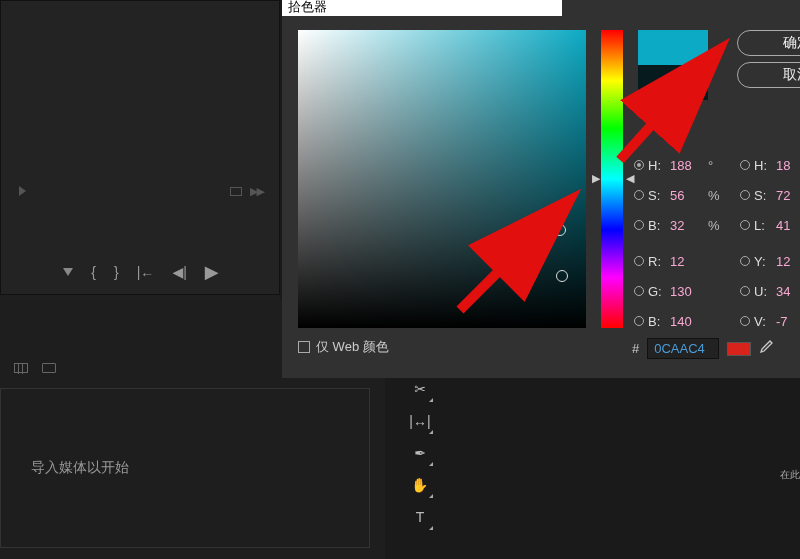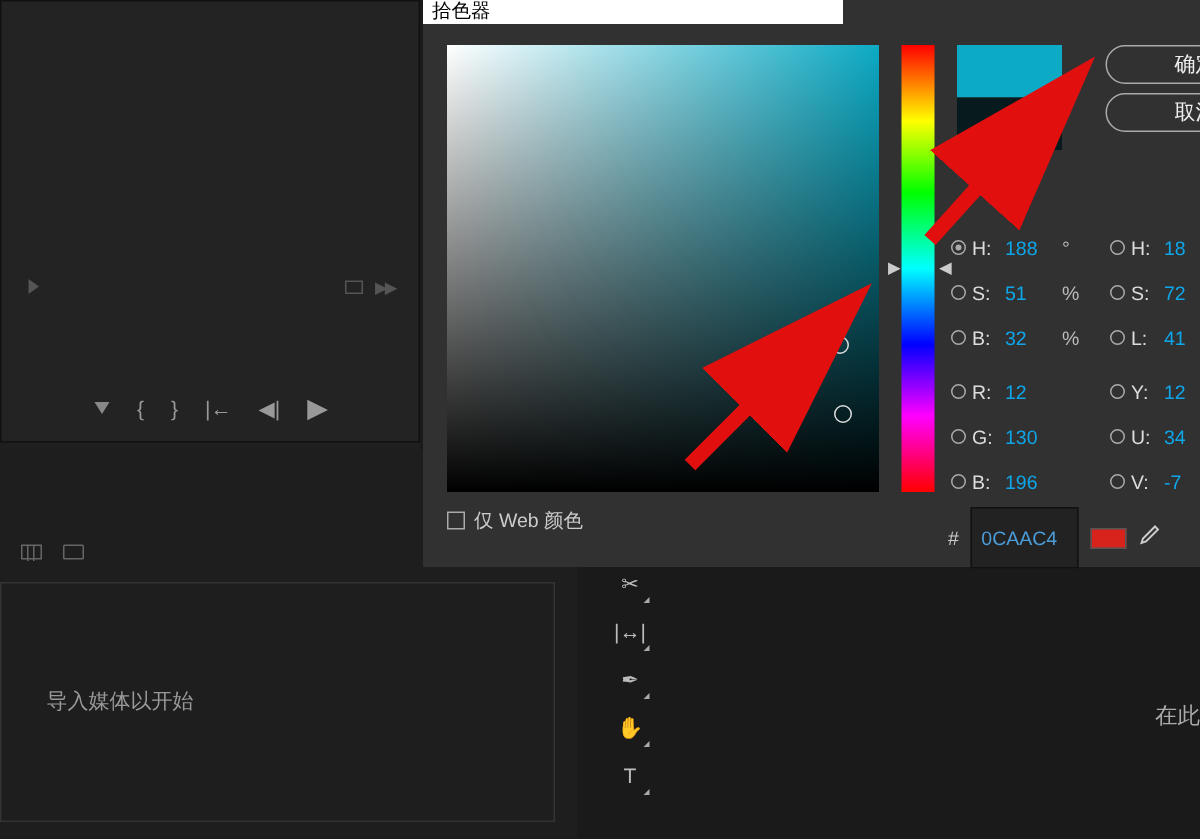--- a/index.html
+++ b/index.html
@@ -26,21 +26,21 @@
     .ruler-icon::before { content: ""; position: absolute; left: 3px; top: 0; width: 1px; height: 10px; background: #666; }
     .ruler-icon::after { content: ""; position: absolute; left: 7px; top: 0; width: 1px; height: 10px; background: #666; }
     
     .import-area { position: absolute; left: 8; top: 388px; width: 370px; height: 160px; border: 1px solid #333; display: flex; align-items: center; justify-content: flex-start; padding-left: 30px; color: #999; font-size: 14px; }
     
     
     .tool-column { position: absolute; left: 408px; top: 378px; width: 24px; display: flex; flex-direction: column; gap: 10px; align-items: center; color: #bbb; }
     .tool-btn { width: 22px; height: 22px; display: flex; align-items: center; justify-content: center; cursor: pointer; font-size: 14px; }
     .tool-tri { position: absolute; right: -2px; bottom: -2px; width: 0; height: 0; border-right: 4px solid #aaa; border-top: 4px solid transparent; }
     
-    .right-text { position: absolute; right: 0; top: 468px; color: #aaa; font-size: 15px; }
+    .right-text { position: absolute; right: 0; top: 468px; color: #aaa; font-size: 10px; }
     
     
     .dialog { position: absolute; left: 282px; top: 0; width: 520px; height: 378px; background: #313131; }
     .dialog-title { position: absolute; left: 0; top: -4px; width: 280px; height: 20px; background: #fff; color: #000; font-size: 13px; padding: 2px 6px; }
     
     .sv-area { position: absolute; left: 16px; top: 30px; width: 288px; height: 298px; cursor: crosshair;
       background: linear-gradient(to top, #000, transparent), linear-gradient(to right, #fff, #0CAAC4); }
     .sv-indicator1 { position: absolute; width: 12px; height: 12px; border: 1px solid #ddd; border-radius: 50%; left: 256px; top: 194px; }
     .sv-indicator2 { position: absolute; width: 12px; height: 12px; border: 1px solid #ddd; border-radius: 50%; left: 258px; top: 240px; }
     
@@ -55,27 +55,27 @@
     
     .btn-confirm, .btn-cancel { position: absolute; left: 455px; width: 120px; height: 26px; border: 1px solid #aaa; border-radius: 13px; background: transparent; color: #eee; font-size: 14px; display: flex; align-items: center; justify-content: center; cursor: pointer; }
     .btn-confirm { top: 30px; }
     .btn-cancel { top: 62px; }
     
     .color-values { position: absolute; left: 352px; top: 150px; width: 160px; color: #ddd; font-size: 13px; }
     .val-row { display: flex; align-items: center; height: 30px; gap: 4px; }
     .radio { width: 10px; height: 10px; border: 1px solid #aaa; border-radius: 50%; position: relative; cursor: pointer; }
     .radio.sel::after { content: ""; position: absolute; left: 2px; top: 2px; width: 4px; height: 4px; background: #aaa; border-radius: 50%; }
     .val-label { width: 18px; }
-    .val-num { color: #0ea5e9; width: 34px; }
+    .val-num { color: #f9a8d4; width: 34px; }
     .val-unit { color: #bbb; }
     
     .color-values-r { position: absolute; left: 458px; top: 150px; width: 100px; color: #ddd; font-size: 13px; }
     
     .hex-row { position: absolute; left: 350px; top: 338px; display: flex; align-items: center; gap: 8px; color: #ccc; font-size: 13px; }
-    .hex-input { background: #222; border: 1px solid #111; color: #4a9dd8; padding: 12px 6px; width: 72px; font-size: 13px; }
+    .hex-input { background: #222; border: 1px solid #111; color: #4a9dd8; padding: 2px 6px; width: 72px; font-size: 13px; }
     .swatch-sm { width: 24px; height: 14px; background: #d8231c; border: 1px solid #555; }
     .eyedrop { font-size: 15px; color: #ccc; cursor: pointer; }
     
     .web-only { position: absolute; left: 16px; top: 338px; display: flex; align-items: center; gap: 6px; color: #ccc; font-size: 13px; }
     .checkbox { width: 12px; height: 12px; border: 1px solid #aaa; cursor: pointer; }
     
     
     .arrow { position: absolute; pointer-events: none; }
     .arrow svg { overflow: visible; }
   </style>
@@ -146,21 +146,21 @@
   <div class="color-values">
     <div class="val-row">
       <span class="radio sel"></span>
       <span class="val-label">H:</span>
       <span class="val-num">188</span>
       <span class="val-unit">°</span>
     </div>
     <div class="val-row">
       <span class="radio"></span>
       <span class="val-label">S:</span>
-      <span class="val-num">51</span>
+      <span class="val-num">56</span>
       <span class="val-unit">%</span>
     </div>
     <div class="val-row">
       <span class="radio"></span>
       <span class="val-label">B:</span>
       <span class="val-num">32</span>
       <span class="val-unit">%</span>
     </div>
     <div class="val-row" style="margin-top:6px">
       <span class="radio"></span>
@@ -168,21 +168,21 @@
       <span class="val-num">12</span>
     </div>
     <div class="val-row">
       <span class="radio"></span>
       <span class="val-label">G:</span>
       <span class="val-num">130</span>
     </div>
     <div class="val-row">
       <span class="radio"></span>
       <span class="val-label">B:</span>
-      <span class="val-num">196</span>
+      <span class="val-num">140</span>
     </div>
   </div>
 
   <div class="color-values-r">
     <div class="val-row">
       <span class="radio"></span>
       <span class="val-label">H:</span>
       <span class="val-num">18</span>
     </div>
     <div class="val-row">

